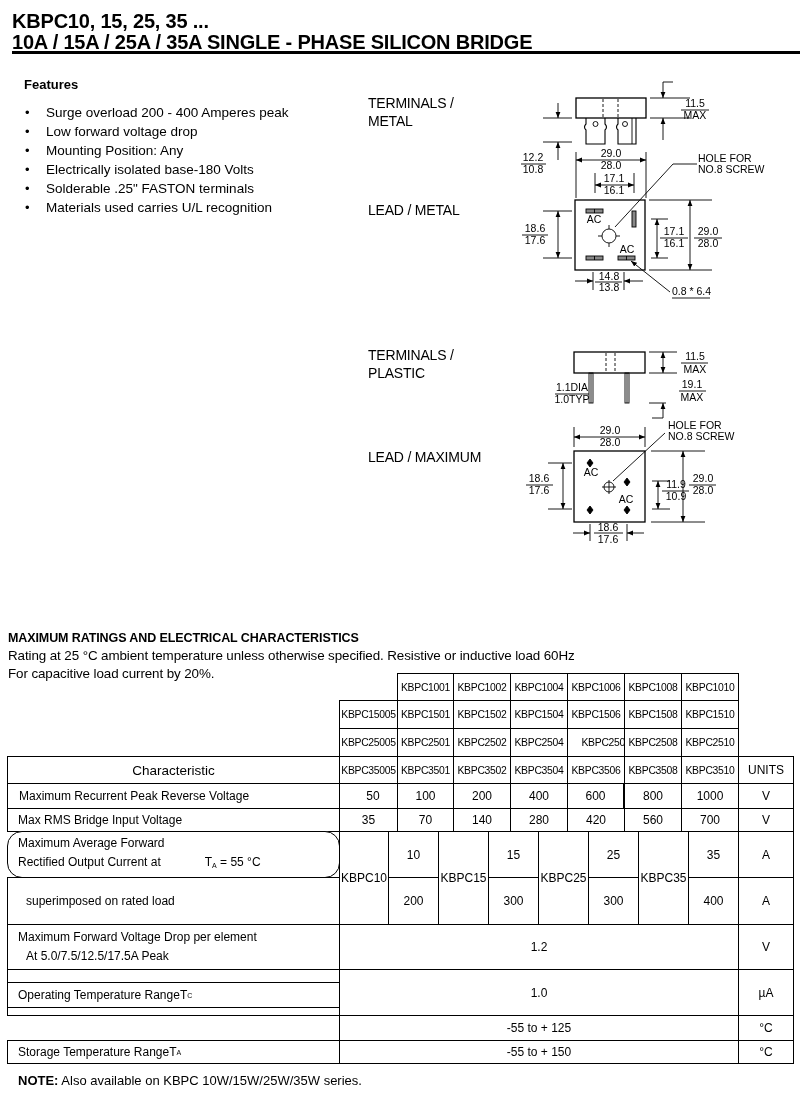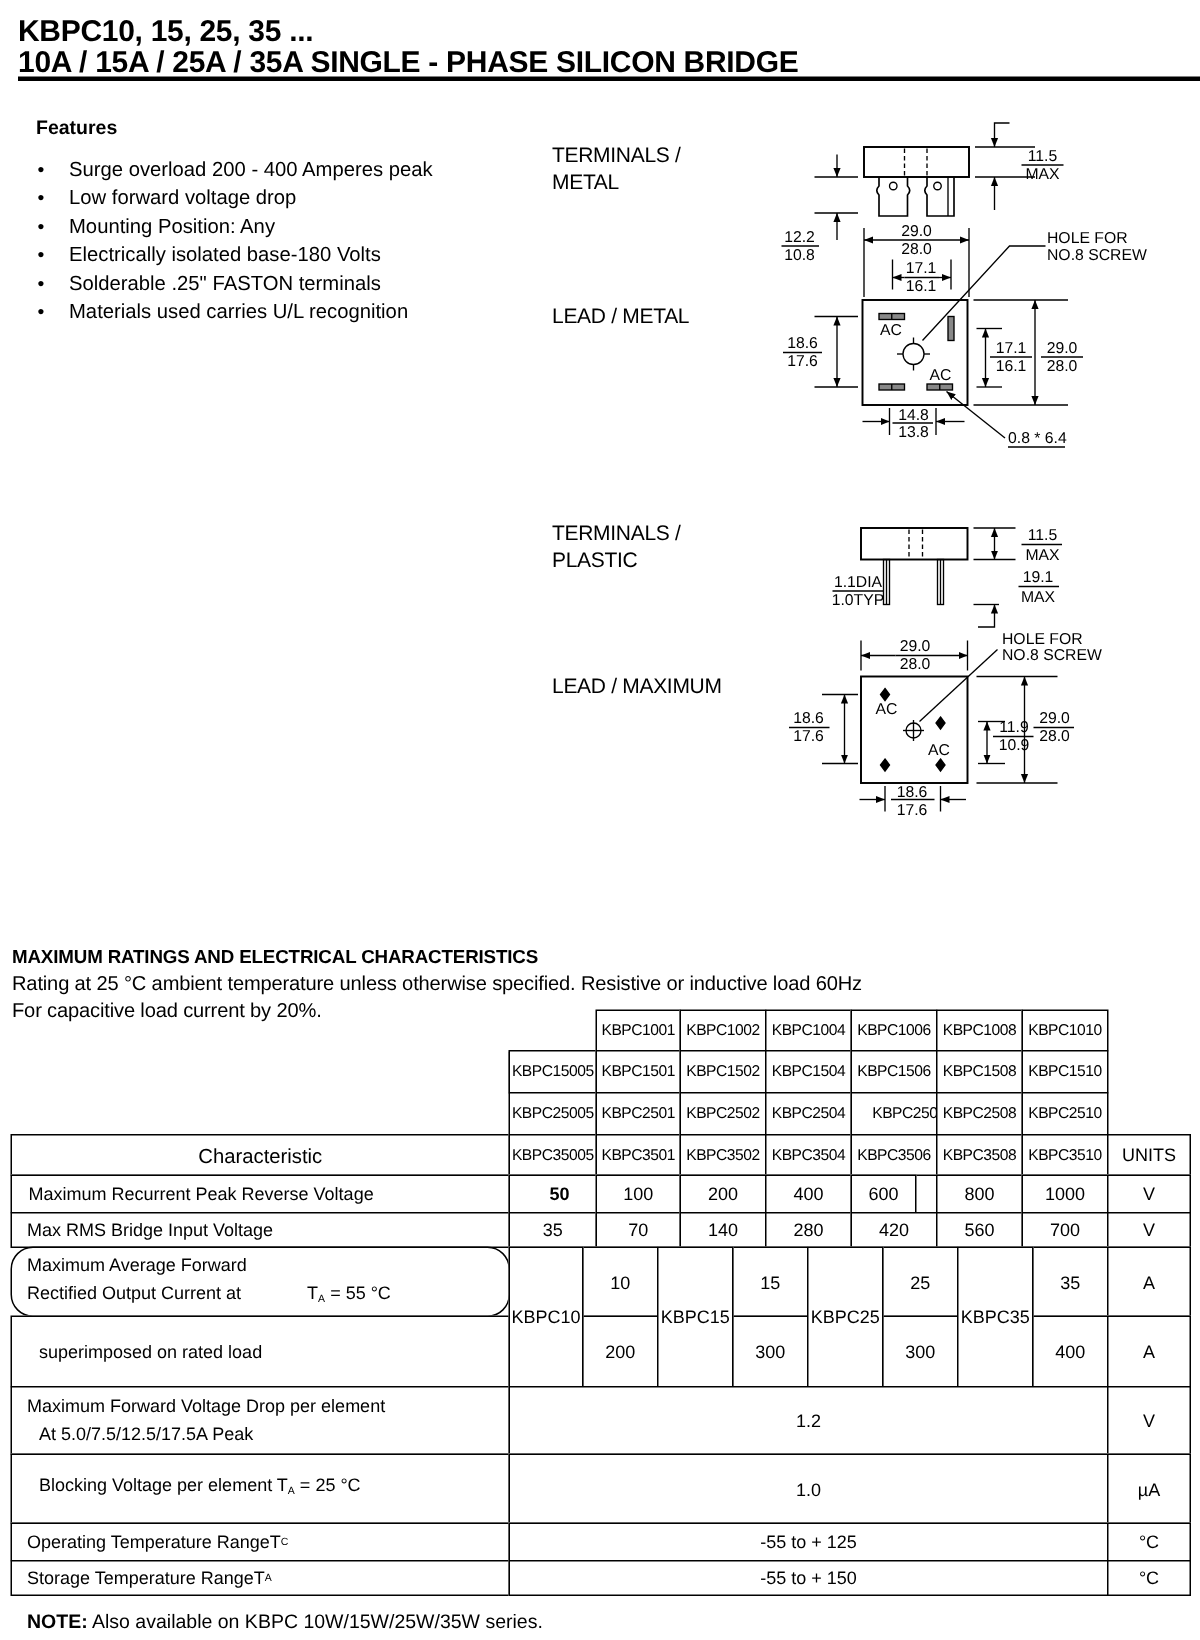--- a/index.html
+++ b/index.html
@@ -289,25 +289,25 @@
   <div class="cell model" style="left:397px;top:756px;width:57px;height:28px;">KBPC3501</div>
   <div class="cell model" style="left:453px;top:756px;width:58px;height:28px;">KBPC3502</div>
   <div class="cell model" style="left:510px;top:756px;width:58px;height:28px;">KBPC3504</div>
   <div class="cell model" style="left:567px;top:756px;width:58px;height:28px;">KBPC3506</div>
   <div class="cell model" style="left:624px;top:756px;width:58px;height:28px;">KBPC3508</div>
   <div class="cell model" style="left:681px;top:756px;width:58px;height:28px;">KBPC3510</div>
   <div class="cell unit" style="left:738px;top:756px;width:56px;height:28px;">UNITS</div>
 
   <div>
     <div class="cell label" style="left:7px;top:783px;width:333px;height:26px;padding-left:11px;">Maximum Recurrent Peak Reverse Voltage</div>
-    <div class="cell" style="left:339px;top:783px;width:68px;height:26px;font-weight:bold;">50</div>
+    <div class="cell" style="left:339px;top:783px;width:68px;height:26px;">50</div>
     <div class="cell" style="left:397px;top:783px;width:57px;height:26px;">100</div>
     <div class="cell" style="left:453px;top:783px;width:58px;height:26px;">200</div>
     <div class="cell" style="left:510px;top:783px;width:58px;height:26px;">400</div>
-    <div class="cell" style="left:567px;top:783px;width:44px;height:26px;">600</div>
+    <div class="cell" style="left:567px;top:783px;width:57px;height:26px;">600</div>
     <div class="cell" style="left:624px;top:783px;width:58px;height:26px;">800</div>
     <div class="cell" style="left:681px;top:783px;width:58px;height:26px;">1000</div>
     <div class="cell unit" style="left:738px;top:783px;width:56px;height:26px;">V</div>
   </div>
 
   <div>
     <div class="cell label" style="left:7px;top:808px;width:333px;height:24px;">Max RMS  Bridge Input Voltage</div>
     <div class="cell" style="left:339px;top:808px;width:59px;height:24px;">35</div>
     <div class="cell" style="left:397px;top:808px;width:57px;height:24px;">70</div>
     <div class="cell" style="left:453px;top:808px;width:58px;height:24px;">140</div>
@@ -356,21 +356,21 @@
 
   <div>
     <div class="cell label2" style="left:7px;top:969px;width:333px;height:47px;">
       <span class="indent"><span>Blocking Voltage per element </span><span>T</span><sub>A</sub><span> = 25 °C</span></span>
     </div>
     <div class="cell" style="left:339px;top:969px;width:400px;height:47px;">1.0</div>
     <div class="cell unit" style="left:738px;top:969px;width:56px;height:47px;">µA</div>
   </div>
 
   <div>
-    <div class="cell label" style="left:7px;top:1015px;width:333px;height:26px;align-items:center;">
+    <div class="cell label" style="left:7px;top:982px;width:333px;height:26px;align-items:center;">
       <span>Operating Temperature Range </span>
         <span>T</span>
         <sub>C</sub>
     </div>
     <div class="cell" style="left:339px;top:1015px;width:400px;height:26px;">-55 to + 125</div>
     <div class="cell unit" style="left:738px;top:1015px;width:56px;height:26px;">°C</div>
   </div>
 
   <div>
     <div class="cell label" style="left:7px;top:1040px;width:333px;height:24px;">

